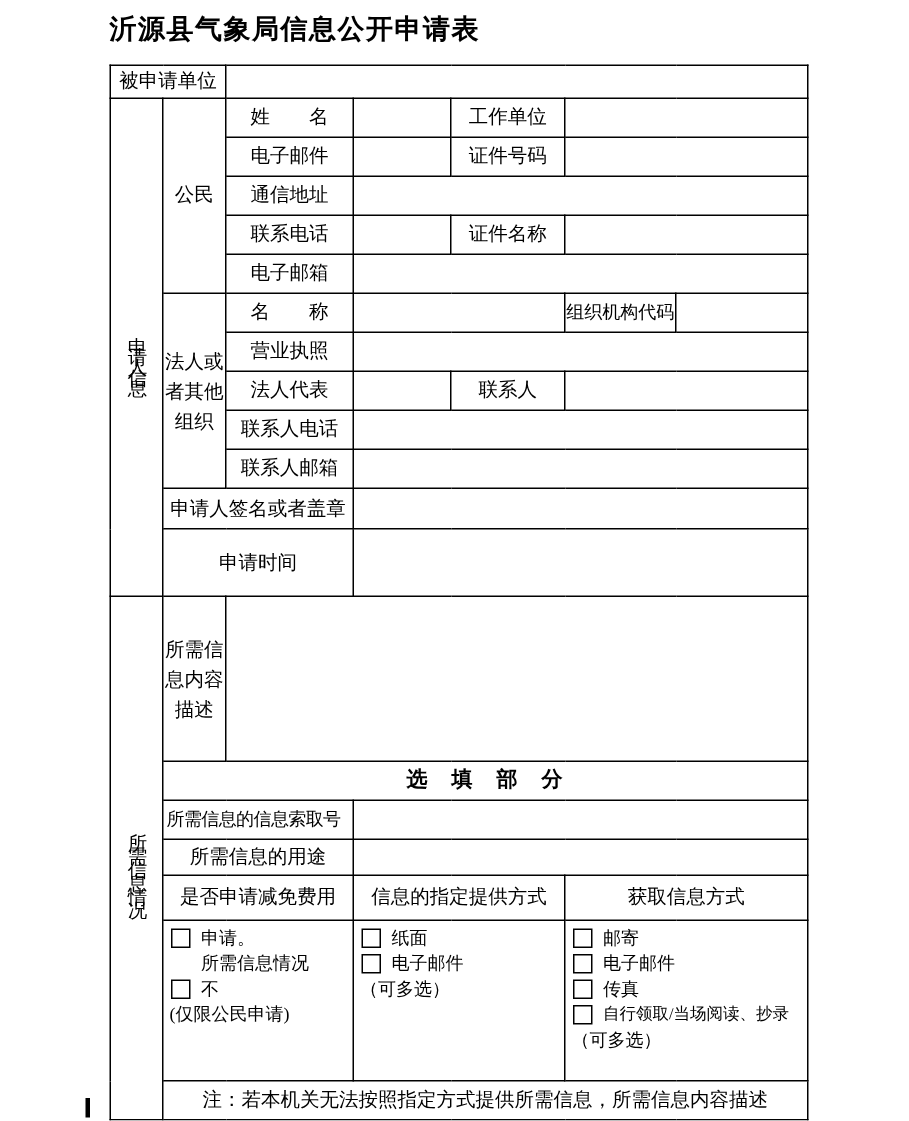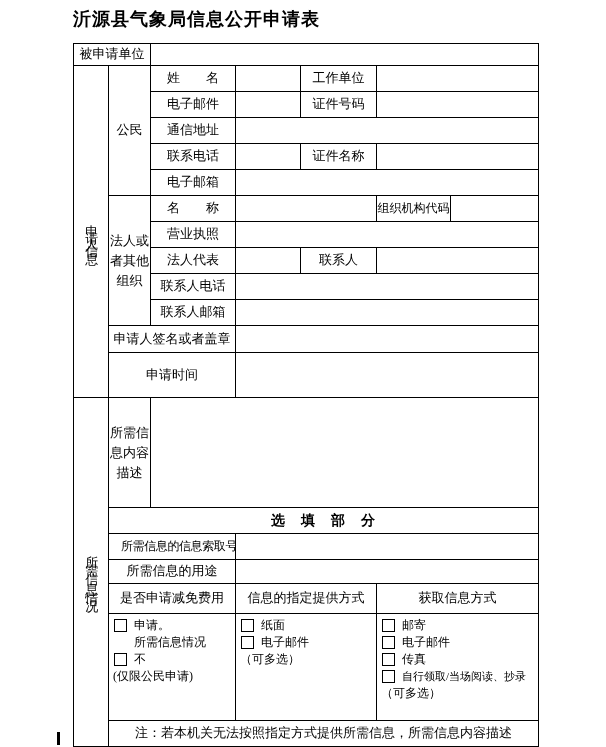--- a/index.html
+++ b/index.html
@@ -21,21 +21,21 @@
   }
   td.val{background:#fff;}
   .vtext{
     writing-mode:vertical-rl;text-orientation:upright;margin:0 auto;display:block;
   }
   .ls7{letter-spacing:7px;}
   .ls9{letter-spacing:9px;}
   .wrap2i{width:28px;margin:0 auto;word-break:break-all;line-height:20px;text-align:center;}
   .optional-hdr{font-size:14px;font-weight:bold;letter-spacing:1px;}
   .smalllbl{font-size:12px;white-space:nowrap;}
-  .tight{font-size:12px;letter-spacing:-0.4px;text-align:left;padding-left:12px;white-space:nowrap;}
+  .tight{font-size:12px;letter-spacing:-0.4px;text-align:left;padding-left:2px;white-space:nowrap;}
   .cbcell{vertical-align:top;text-align:left;padding:3px 2px 0 4px;font-size:12px;}
   .cbline{display:flex;align-items:center;height:17px;white-space:nowrap;}
   .cbsq{
     display:inline-block;width:11px;height:11px;border:1px solid #000;
     margin:0 7px 0 1px;flex:none;background:#fff;box-sizing:content-box;
   }
   .cbindent{padding-left:21px;}
   .shrink{font-size:11px;text-align:center;}
   .note-cell{font-size:13px;}
   .caret{

